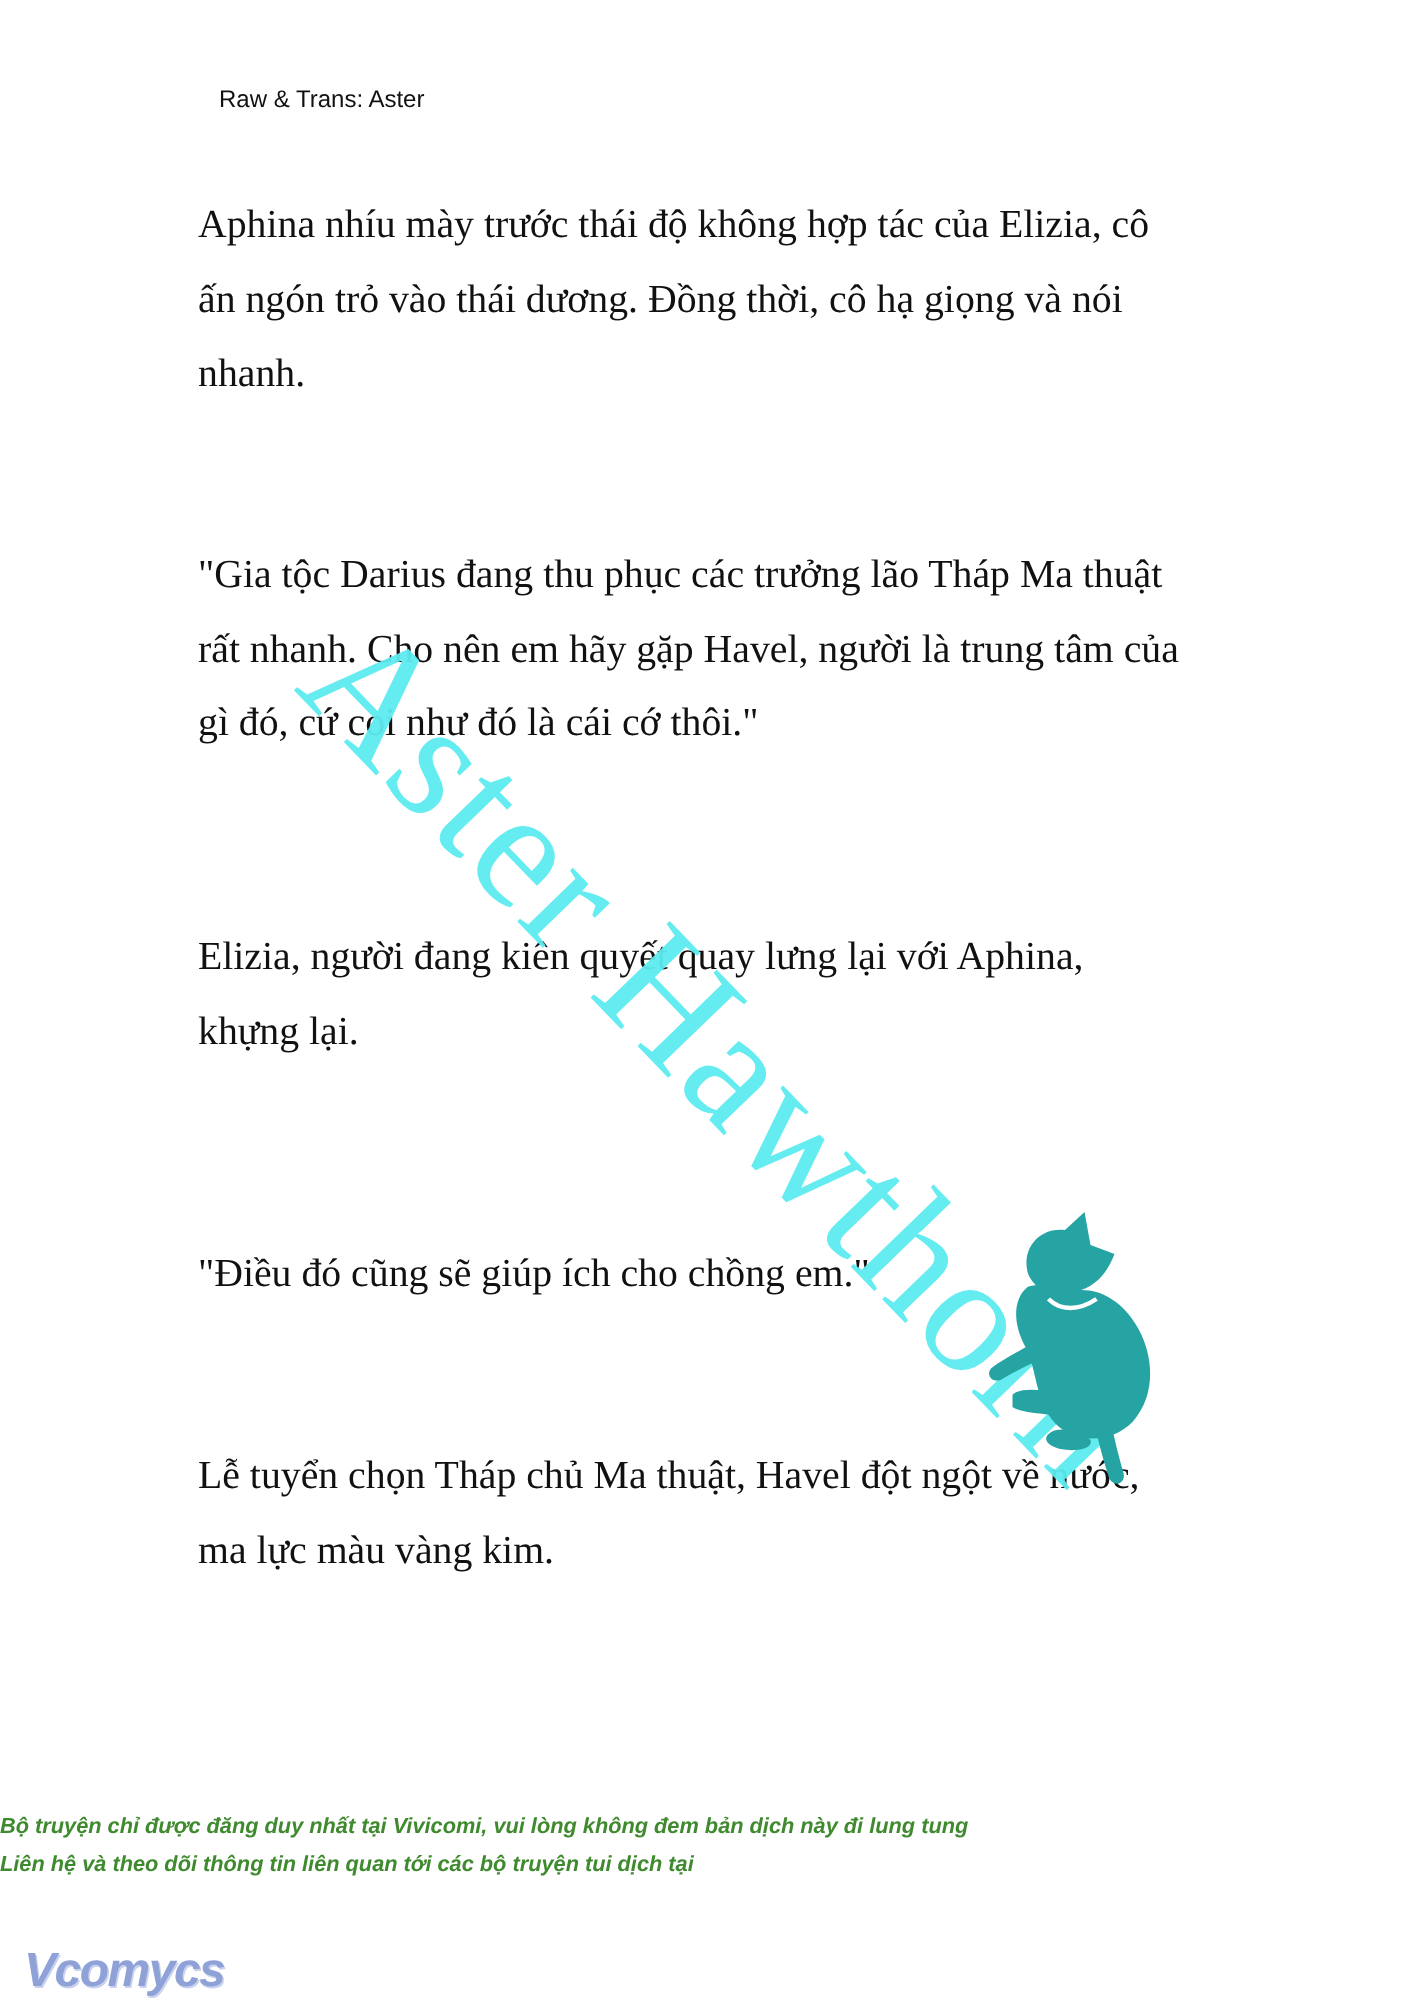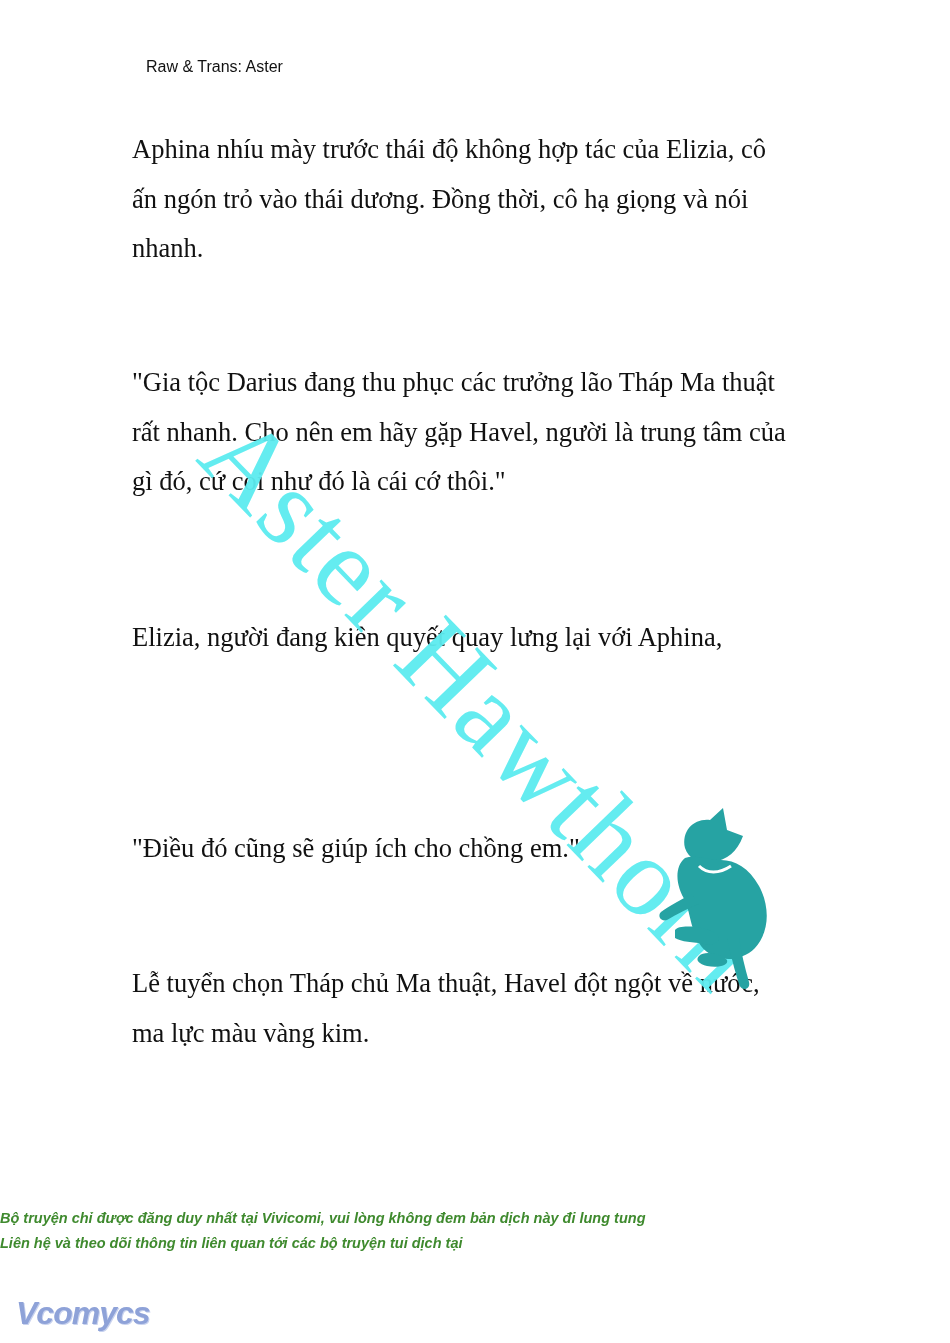--- a/index.html
+++ b/index.html
@@ -50,20 +50,21 @@
 </div>
 
 <div class="para" style="top:342px;">
   <div>"Gia tộc Darius đang thu phục các trưởng lão Tháp Ma thuật</div>
   <div>rất nhanh. Cho nên em hãy gặp Havel, người là trung tâm của</div>
   <div>gì đó, cứ coi như đó là cái cớ thôi."</div>
 </div>
 
 <div class="para" style="top:597px;">
   <div>Elizia, người đang kiên quyết quay lưng lại với Aphina,</div>
+  <div>khựng lại.</div>
 </div>
 
 <div class="para" style="top:808px;">
   <div>"Điều đó cũng sẽ giúp ích cho chồng em."</div>
 </div>
 
 <div class="para" style="top:943px;">
   <div>Lễ tuyển chọn Tháp chủ Ma thuật, Havel đột ngột về nước,</div>
   <div>ma lực màu vàng kim.</div>
 </div>

